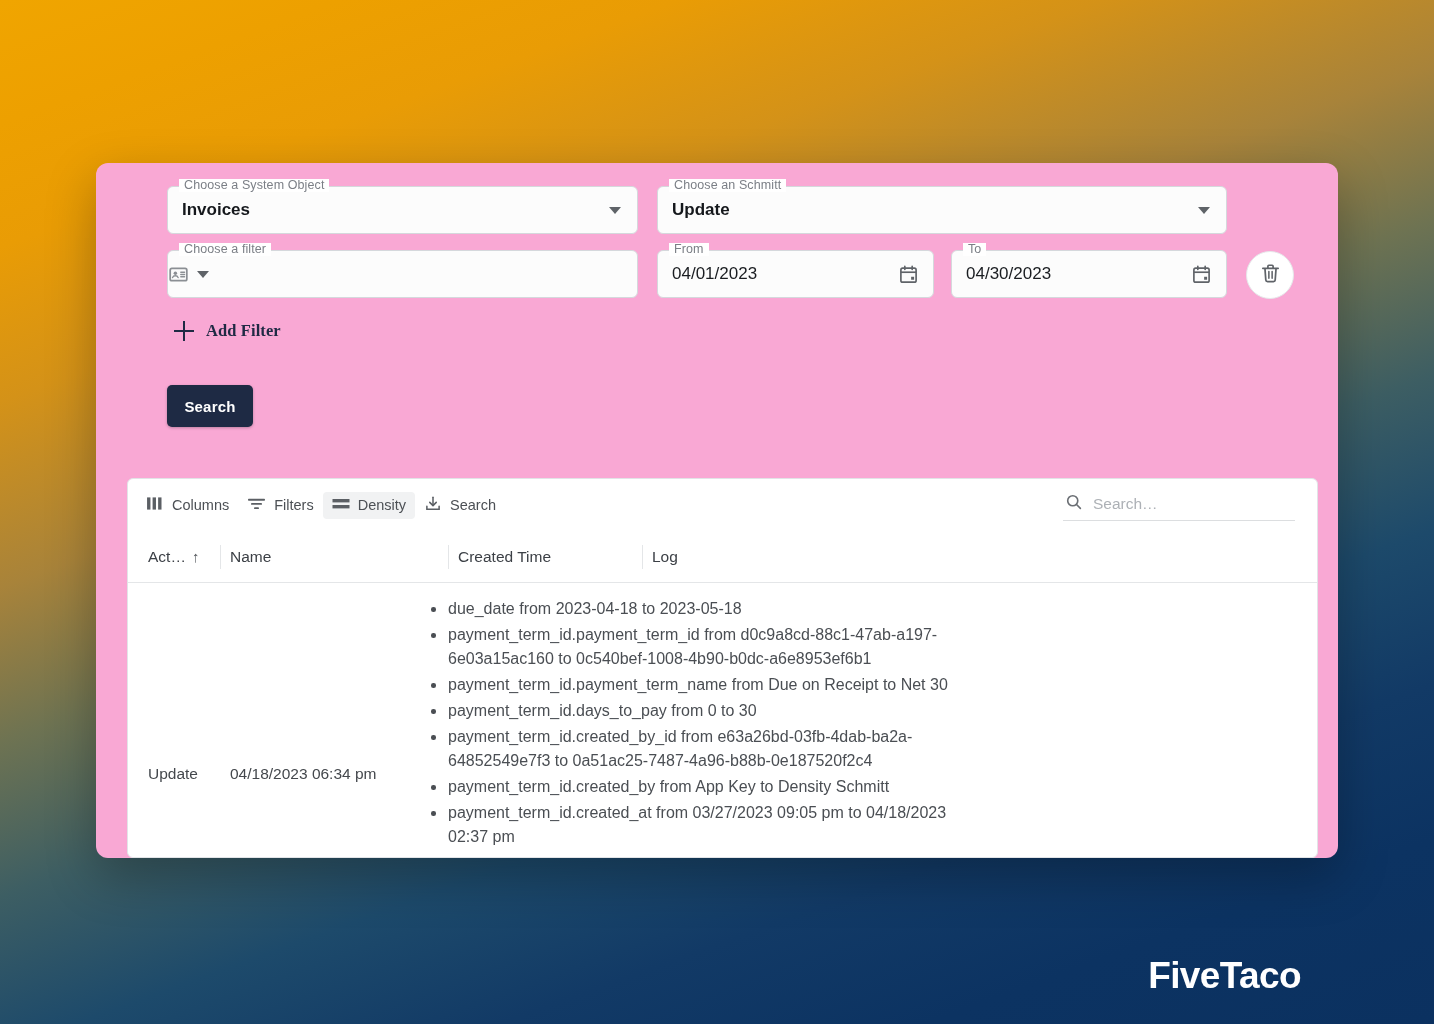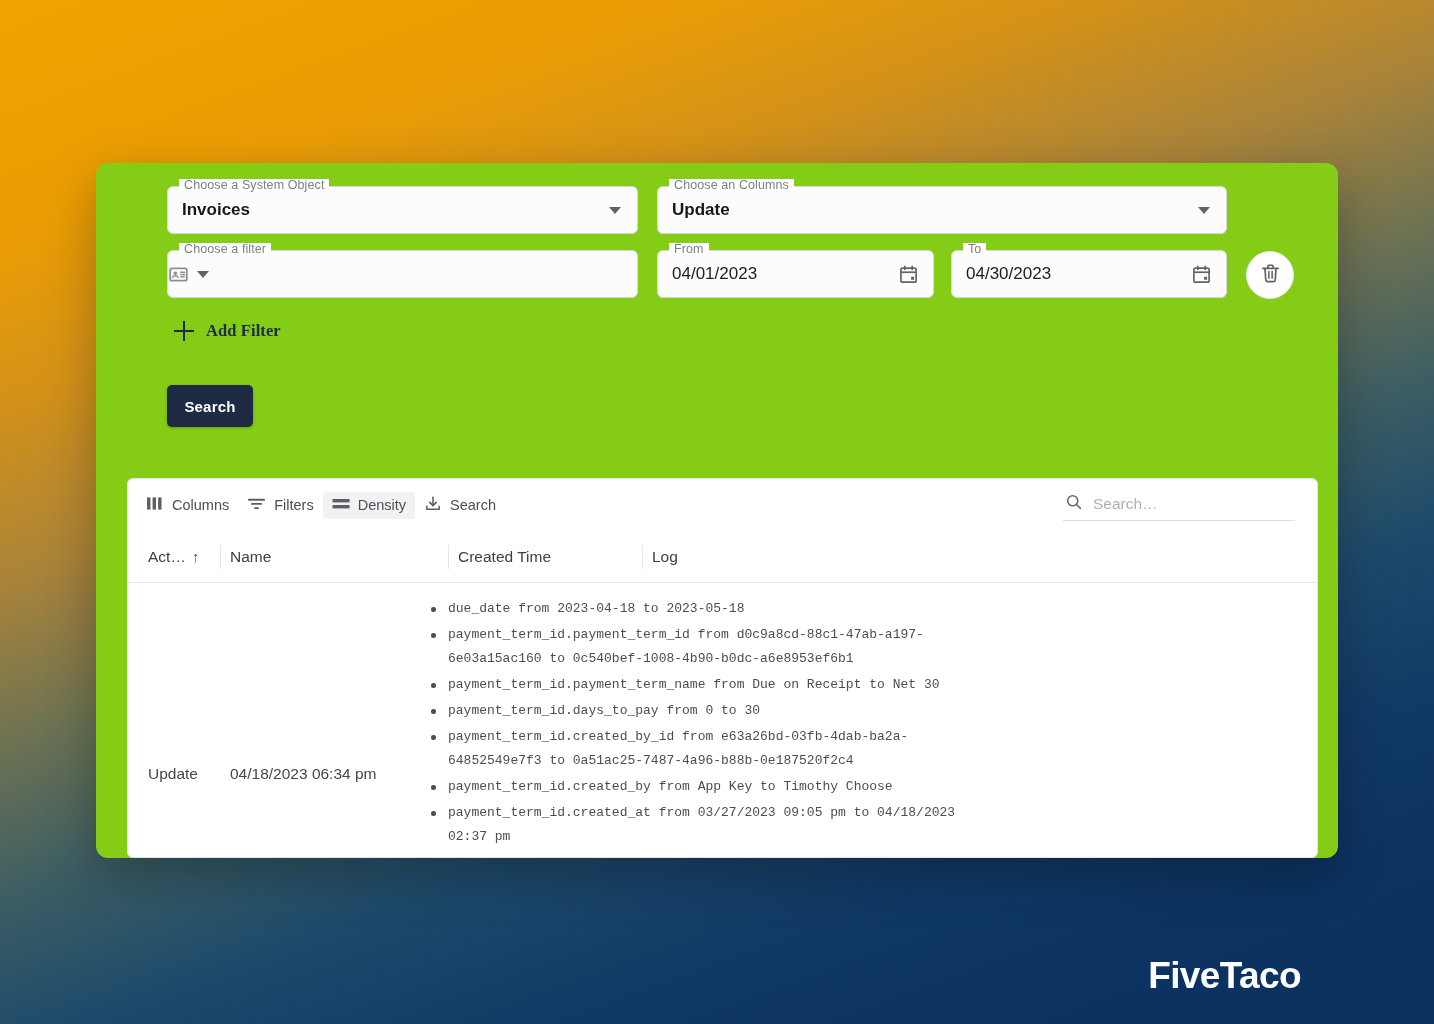--- a/index.html
+++ b/index.html
@@ -28,21 +28,21 @@
         #0b3160 100%);
   }
 
   
   #main-card {
     position: absolute;
     left: 96px;
     top: 163px;
     width: 1242px;
     height: 695px;
-    background: #84cc16;
+    background: #f9a8d4;
     border-radius: 12px;
     overflow: hidden;
     box-shadow: 0 18px 50px rgba(0,0,0,0.28);
   }
 
   
   .filter-area { position: relative; padding: 0; }
 
   .field {
     position: absolute;
@@ -236,23 +236,22 @@
   #row-name   { padding-top: 182px; }
   #row-time   { padding-top: 182px; }
 
   .log-list { list-style: none; }
   .log-list li {
     position: relative;
     padding-left: 24px;
     margin-bottom: 2px;
     line-height: 24px;
     color: #4a4e53;
-    font-size: 13px;
+    font-size: 16px;
     max-width: 533px;
-    font-family: Liberation Mono, monospace;
   }
   .log-list li:before {
     content: "";
     position: absolute;
     left: 7px; top: 10px;
     width: 4.5px; height: 4.5px;
     border-radius: 50%;
     background: #4a4e53;
   }
 
@@ -275,21 +274,21 @@
 
   <div class="filter-area">
 
     <div class="field" id="field-object">
       <span class="legend">Choose a System Object</span>
       <span class="value">Invoices</span>
       <span class="caret"></span>
     </div>
 
     <div class="field" id="field-action">
-      <span class="legend">Choose an Columns</span>
+      <span class="legend">Choose an Schmitt</span>
       <span class="value">Update</span>
       <span class="caret"></span>
     </div>
 
     <div class="field" id="field-filter">
       <span class="legend">Choose a filter</span>
       <span class="icon-slot">
         <svg width="21" height="21" viewBox="0 0 24 24" fill="none">
           <rect x="2.5" y="5" width="19" height="14" rx="2" stroke="#8b8f94" stroke-width="2"></rect>
           <circle cx="8.4" cy="10.6" r="2" fill="#8b8f94"></circle>
@@ -424,21 +423,21 @@
     <div id="grid-row">
       <div class="dcell c-act" id="row-action">Update</div>
       <div class="dcell c-time" id="row-time">04/18/2023 06:34 pm</div>
       <div class="dcell c-log log-cell">
         <ul class="log-list" id="log-list">
             <li>due_date from 2023-04-18 to 2023-05-18</li>
             <li>payment_term_id.payment_term_id from d0c9a8cd-88c1-47ab-a197-6e03a15ac160 to 0c540bef-1008-4b90-b0dc-a6e8953ef6b1</li>
             <li>payment_term_id.payment_term_name from Due on Receipt to Net 30</li>
             <li>payment_term_id.days_to_pay from 0 to 30</li>
             <li>payment_term_id.created_by_id from e63a26bd-03fb-4dab-ba2a-64852549e7f3 to 0a51ac25-7487-4a96-b88b-0e187520f2c4</li>
-            <li>payment_term_id.created_by from App Key to Timothy Choose</li>
+            <li>payment_term_id.created_by from App Key to Density Schmitt</li>
             <li>payment_term_id.created_at from 03/27/2023 09:05 pm to 04/18/2023 02:37 pm</li>
           </ul>
       </div>
     </div>
 
   </div>
 </div>
 
 <div id="watermark">FiveTaco</div>
 

